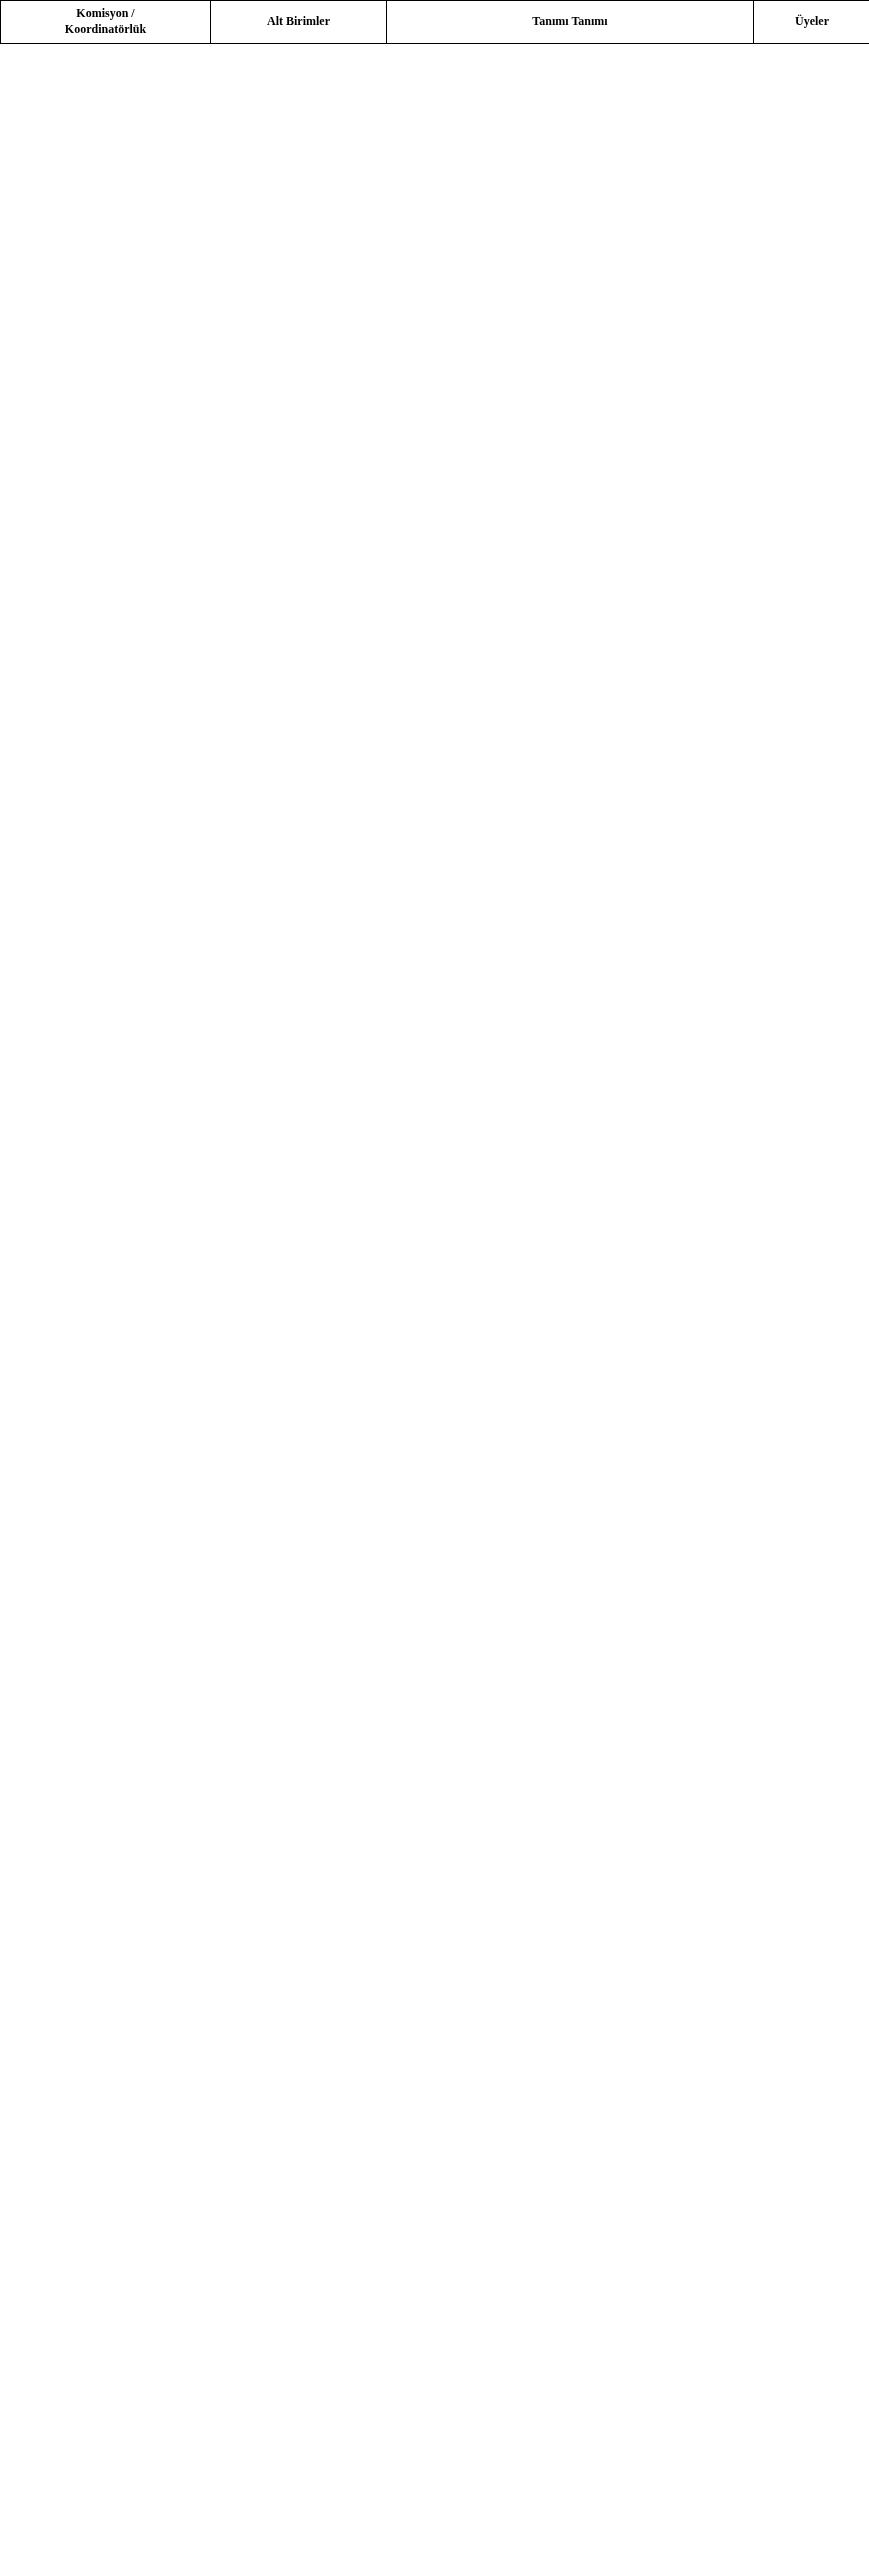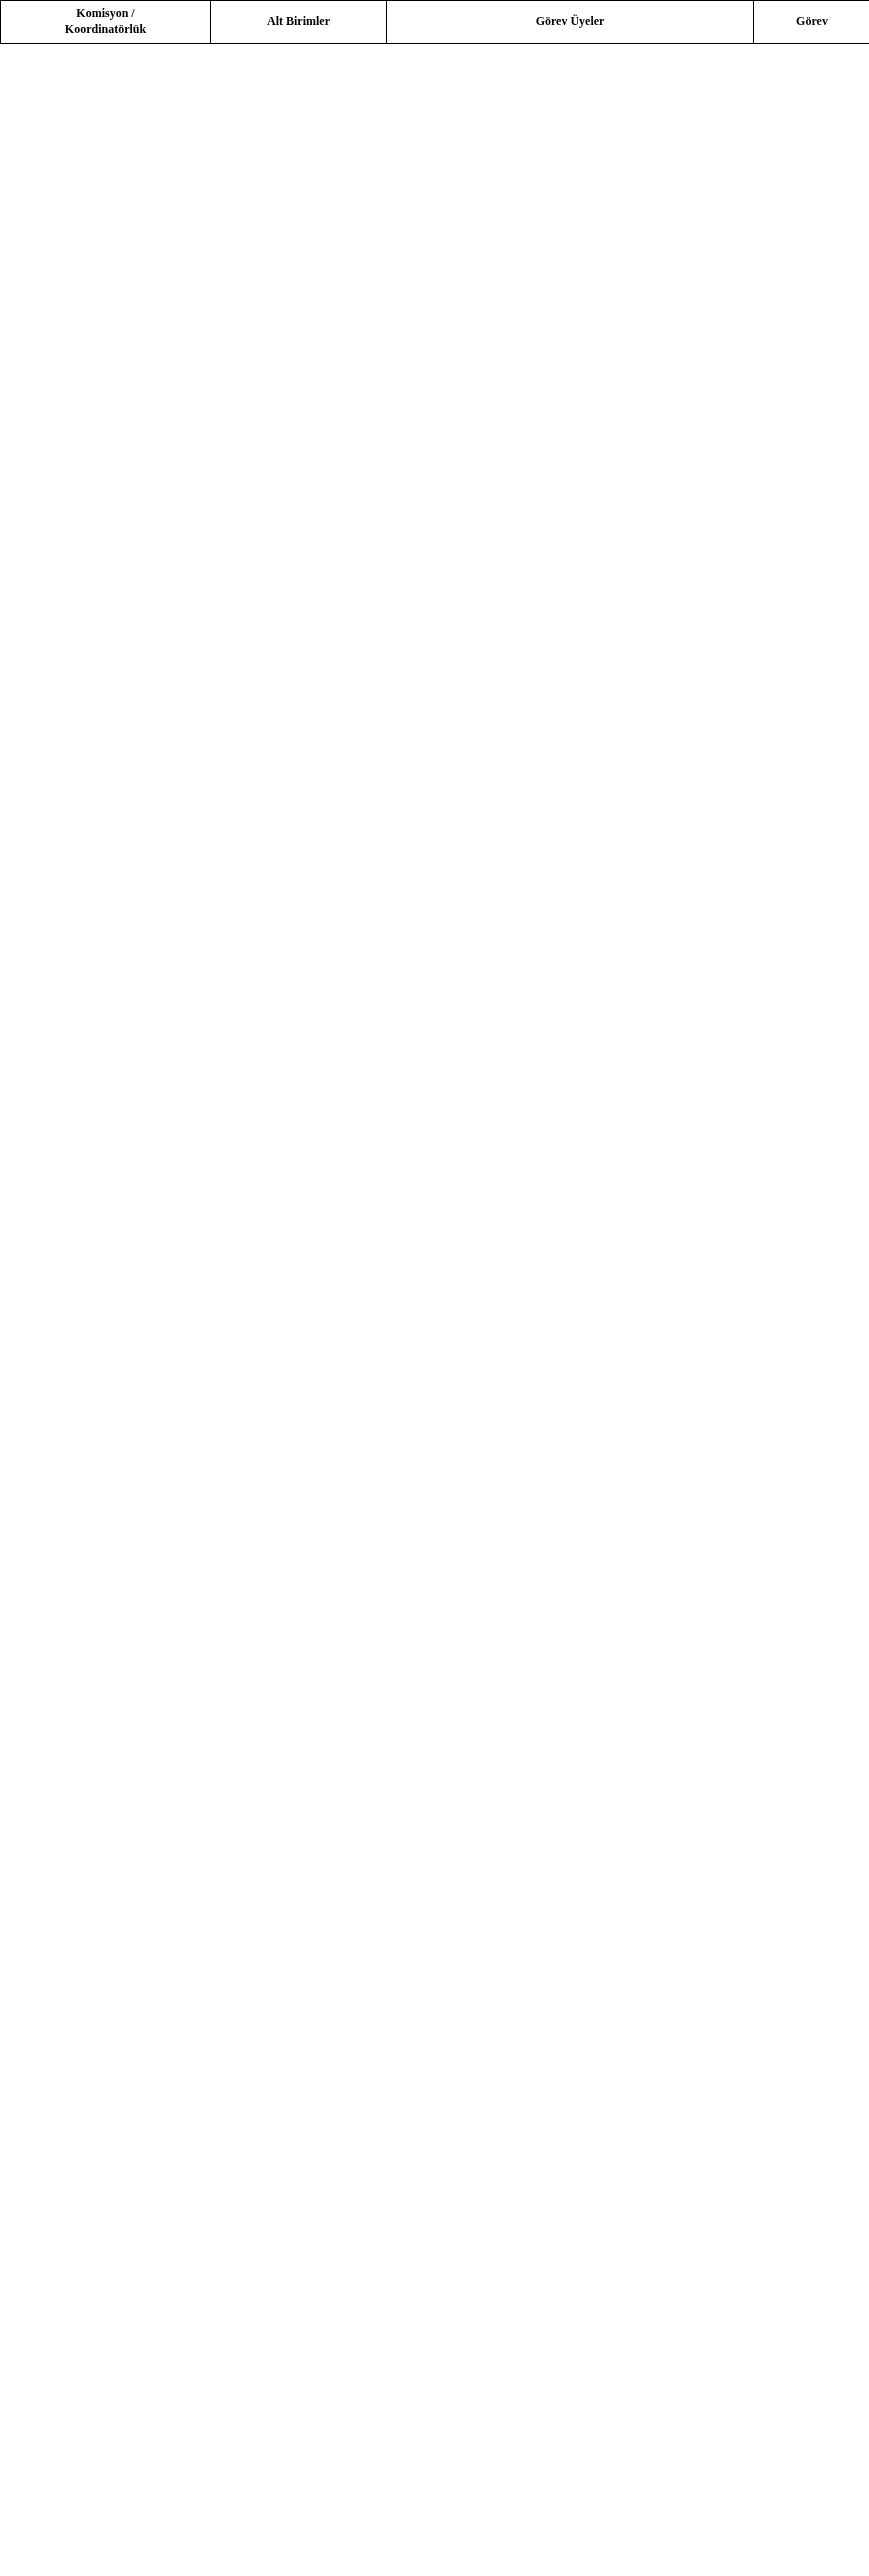--- a/index.html
+++ b/index.html
@@ -17,19 +17,19 @@
     <col style="width:210px">
     <col style="width:176px">
     <col style="width:367px">
     <col style="width:117px">
   </colgroup>
   <thead>
     <tr>
       <th>Komisyon /
 Koordinatörlük</th>
       <th>Alt Birimler</th>
-      <th>Görev Üyeler</th>
-      <th>Görev</th>
+      <th>Tanımı Tanımı</th>
+      <th>Üyeler</th>
     </tr>
   </thead>
   <tbody></tbody>
 </table>
 
 
 </body></html>

